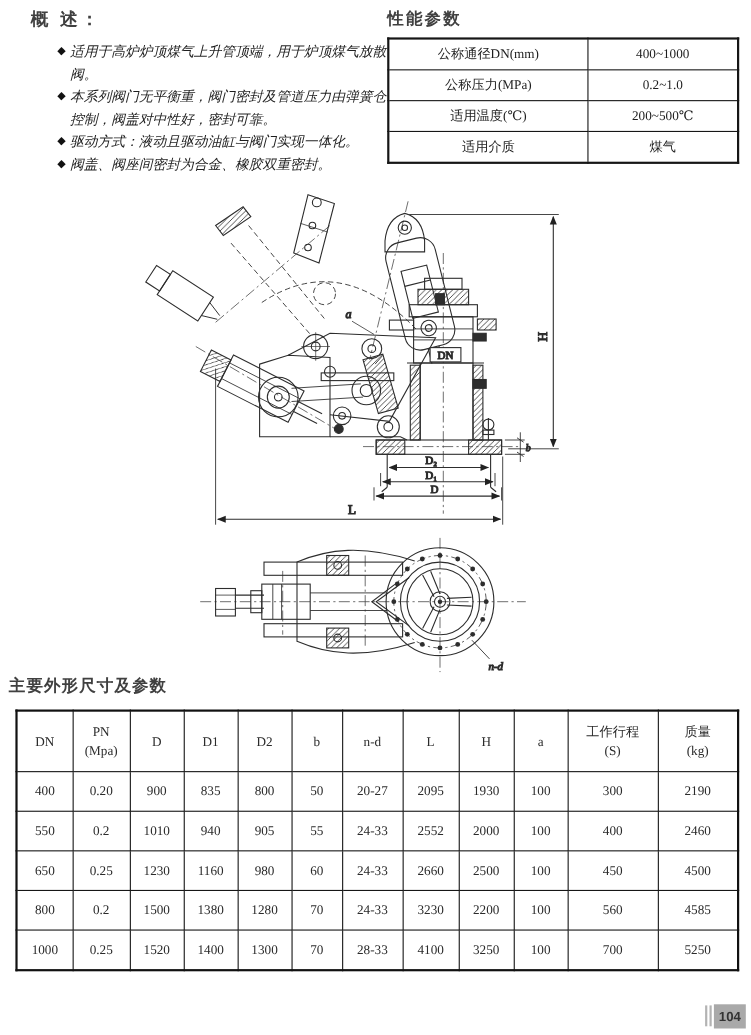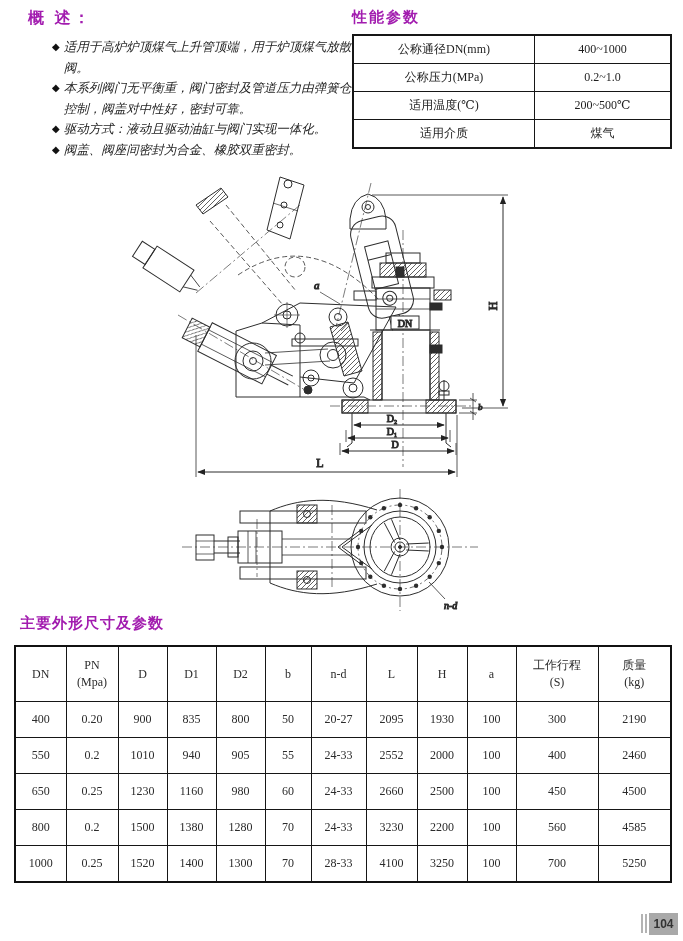--- a/index.html
+++ b/index.html
@@ -1,18 +1,18 @@
 <!DOCTYPE html>
 <html><head>
 <meta charset="utf-8">
 <style>
   html,body{margin:0;padding:0;background:#ffffff;}
   .page{position:relative;width:683px;height:941px;background:#fff;overflow:hidden;
         font-family:"Liberation Serif","DejaVu Serif",serif;color:#222;}
-  .h-sans{font-family:"Liberation Sans","DejaVu Sans",sans-serif;font-weight:bold;color:#a21caf;}
+  .h-sans{font-family:"Liberation Sans","DejaVu Sans",sans-serif;font-weight:bold;color:#404040;}
 
   
   .overview{position:absolute;left:28px;top:8px;width:330px;}
   .overview-title{font-size:16px;letter-spacing:3px;margin-bottom:8px;}
   .bullets{margin-left:24px;width:306px;}
   .bullet{display:flex;align-items:flex-start;font-size:12.5px;line-height:20.5px;color:#1e1e1e;}
   .bullet .dia{font-size:10px;line-height:20.5px;margin-right:4px;color:#111;}
   .bullet .txt{white-space:pre-line;font-style:italic;}
 
   
@@ -21,21 +21,21 @@
   table{border-collapse:collapse;table-layout:fixed;}
   .perf table{width:320px;border:2px solid #161616;}
   .perf td{border:1.5px solid #161616;height:25px;text-align:center;font-size:12px;color:#1d1d1d;}
   .perf td.lab{width:178px;}
 
   
   .drawing{position:absolute;left:0;top:175px;}
   .drawing text{font-family:"Liberation Serif","DejaVu Serif",serif;fill:#1a1a1a;}
 
   
-  .dims-title{position:absolute;left:20px;top:614px;font-size:15px;letter-spacing:1px;}
+  .dims-title{position:absolute;left:8px;top:614px;font-size:15px;letter-spacing:1px;}
   .dims-wrap{position:absolute;left:14px;top:645px;}
   .dims{width:657px;border:2px solid #111;}
   .dims th,.dims td{border:1.5px solid #161616;text-align:center;vertical-align:middle;
                     font-weight:normal;font-size:12px;color:#2b2b2b;}
   .dims th{height:52px;white-space:pre-line;line-height:17px;}
   .dims td{height:33px;}
 
   
   .footer{position:absolute;left:641px;top:914px;display:flex;align-items:center;height:19px;}
   .fbar{width:2px;height:19px;background:#b3b3b3;margin-right:2px;}

